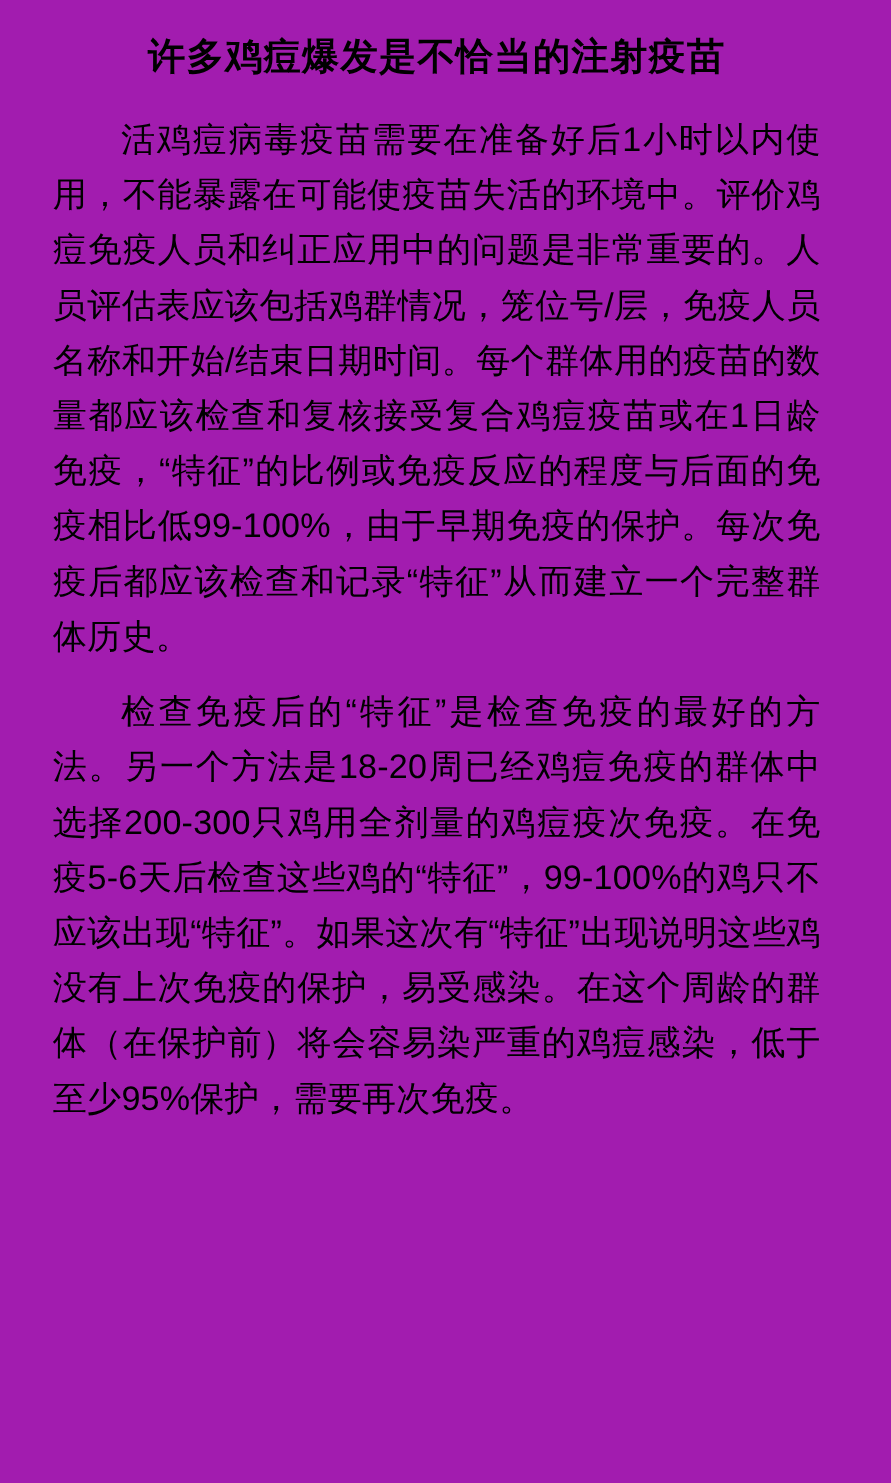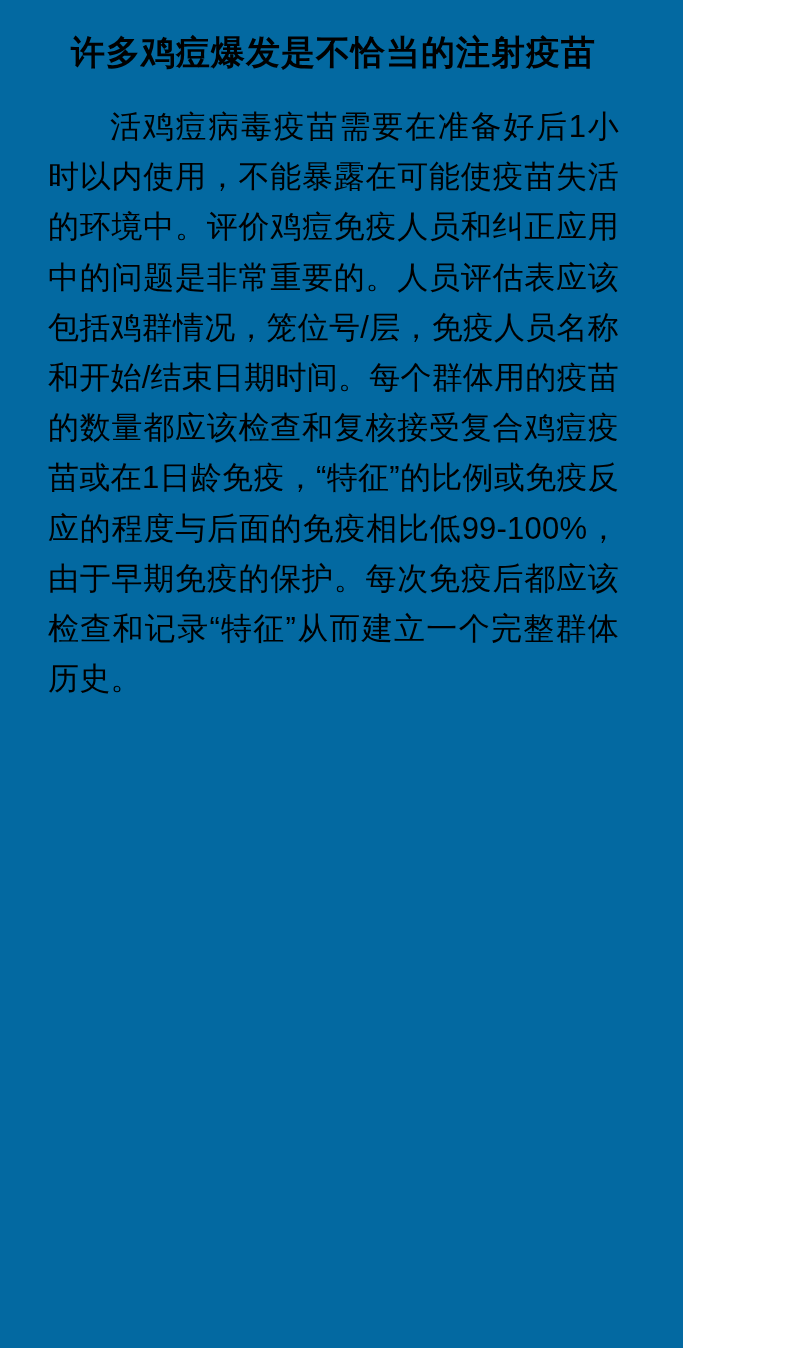--- a/index.html
+++ b/index.html
@@ -7,25 +7,25 @@
     padding: 0;
     background: #ffffff;
   }
   body {
     width: 810px;
     min-height: 1348px;
     font-family: "Liberation Sans", "DejaVu Sans", sans-serif;
     color: #000000;
   }
   .page {
-    width: 683px;
+    width: 810px;
     min-height: 1348px;
     box-sizing: border-box;
     padding: 18px 52px 24px 36px;
-    background: #0369a1;
+    background: #a21caf;
   }
   .doc-title,
   .section-title {
     font-size: 34px;
     font-weight: bold;
     text-align: center;
     letter-spacing: 1px;
     line-height: 1.35;
     margin: 0;
   }
@@ -51,14 +51,15 @@
 </head>
 <body>
 
 <div class="page">
 
   <h1 class="doc-title">许多鸡痘爆发是不恰当的注射疫苗</h1>
 
   <p class="paragraph">活鸡痘病毒疫苗需要在准备好后1小时以内使用，不能暴露在可能使疫苗失活的环境中。评价鸡痘免疫人员和纠正应用中的问题是非常重要的。人员评估表应该包括鸡群情况，笼位号/层，免疫人员名称和开始/结束日期时间。每个群体用的疫苗的数量都应该检查和复核接受复合鸡痘疫苗或在1日龄免疫，“特征”的比例或免疫反应的程度与后面的免疫相比低99-100%，由于早期免疫的保护。每次免疫后都应该检查和记录“特征”从而建立一个完整群体历史。</p>
 
 
+  <p class="paragraph">检查免疫后的“特征”是检查免疫的最好的方法。另一个方法是18-20周已经鸡痘免疫的群体中选择200-300只鸡用全剂量的鸡痘疫次免疫。在免疫5-6天后检查这些鸡的“特征”，99-100%的鸡只不应该出现“特征”。如果这次有“特征”出现说明这些鸡没有上次免疫的保护，易受感染。在这个周龄的群体（在保护前）将会容易染严重的鸡痘感染，低于至少95%保护，需要再次免疫。</p>
 
 </div>
 
 </body></html>

